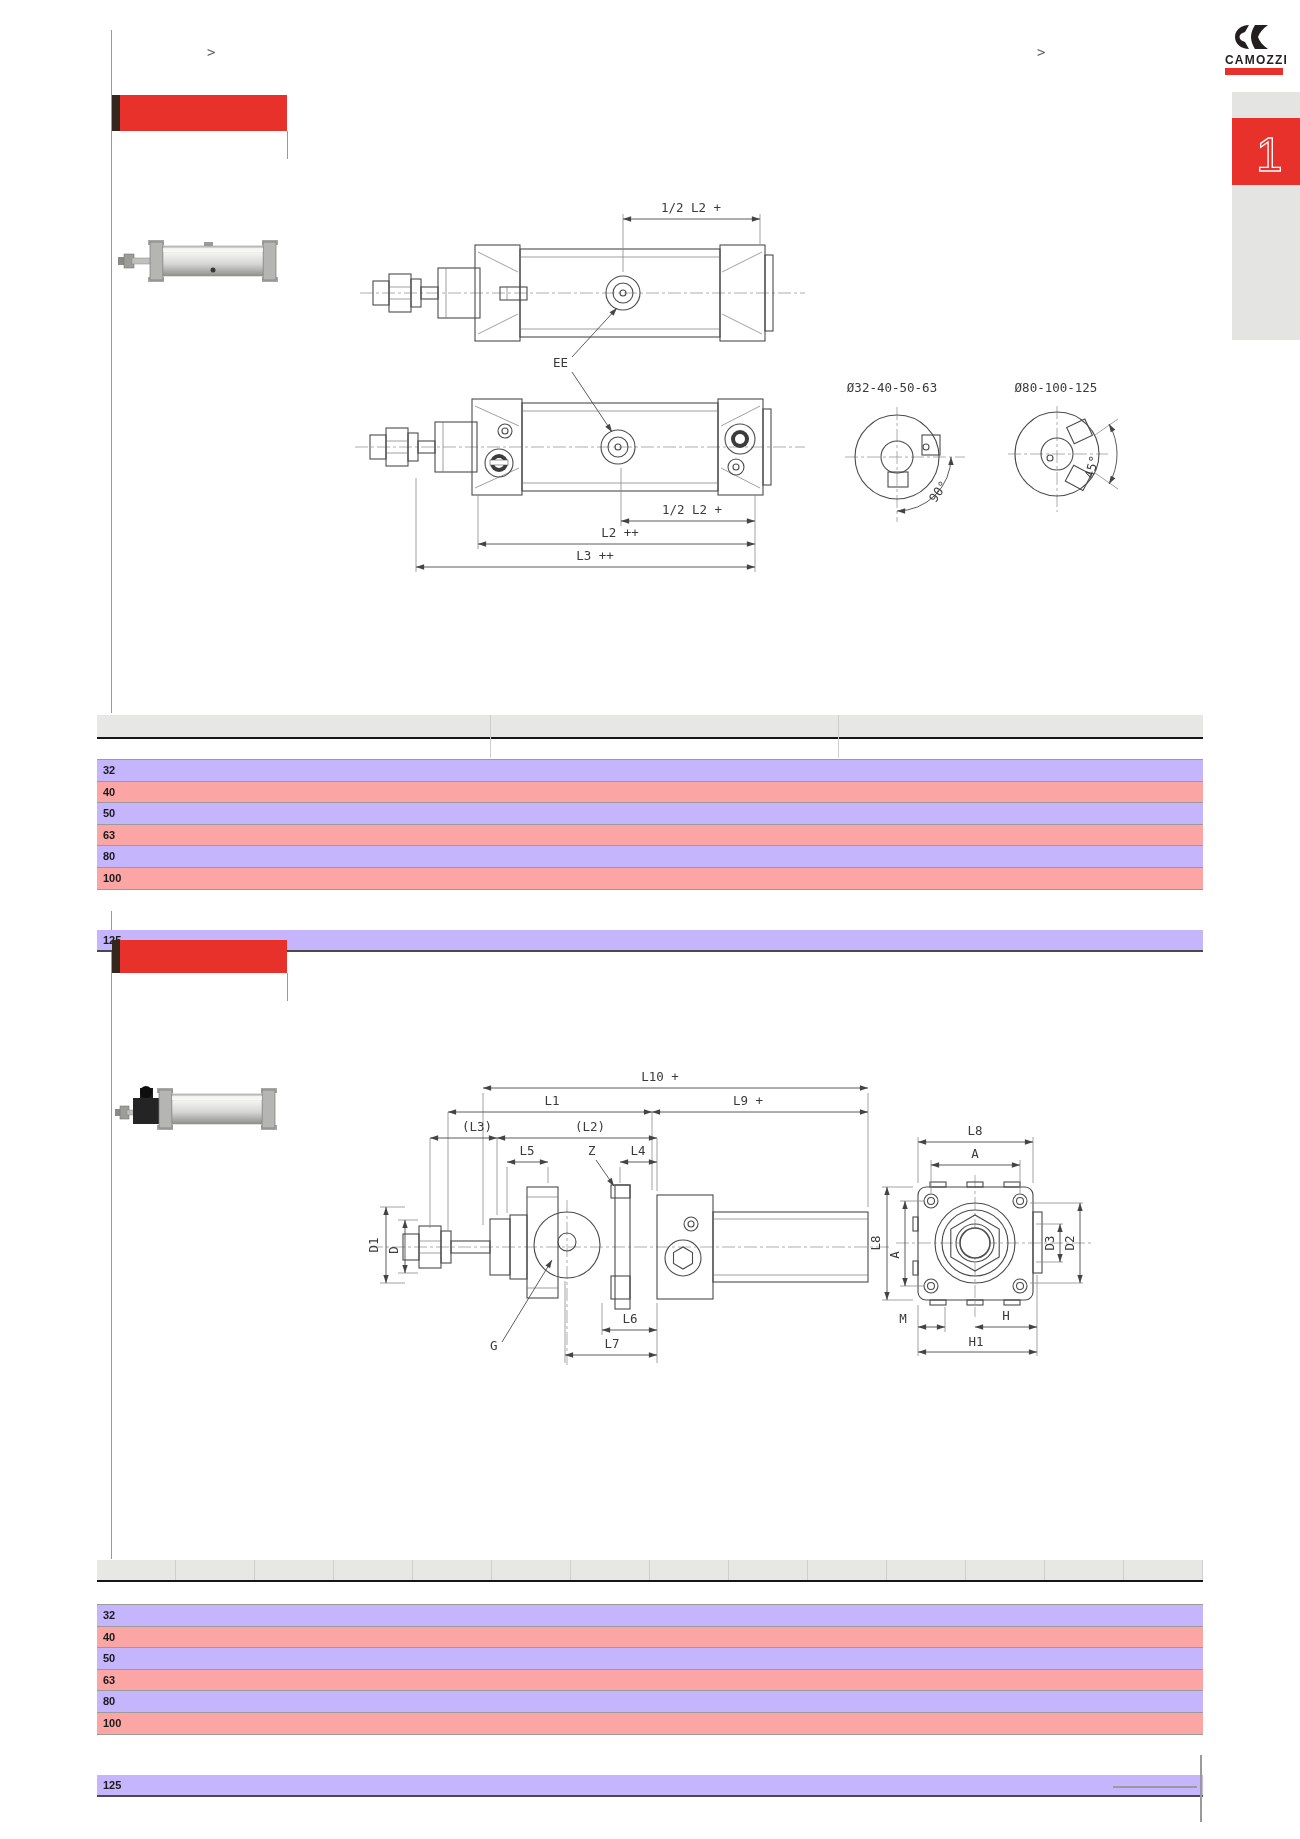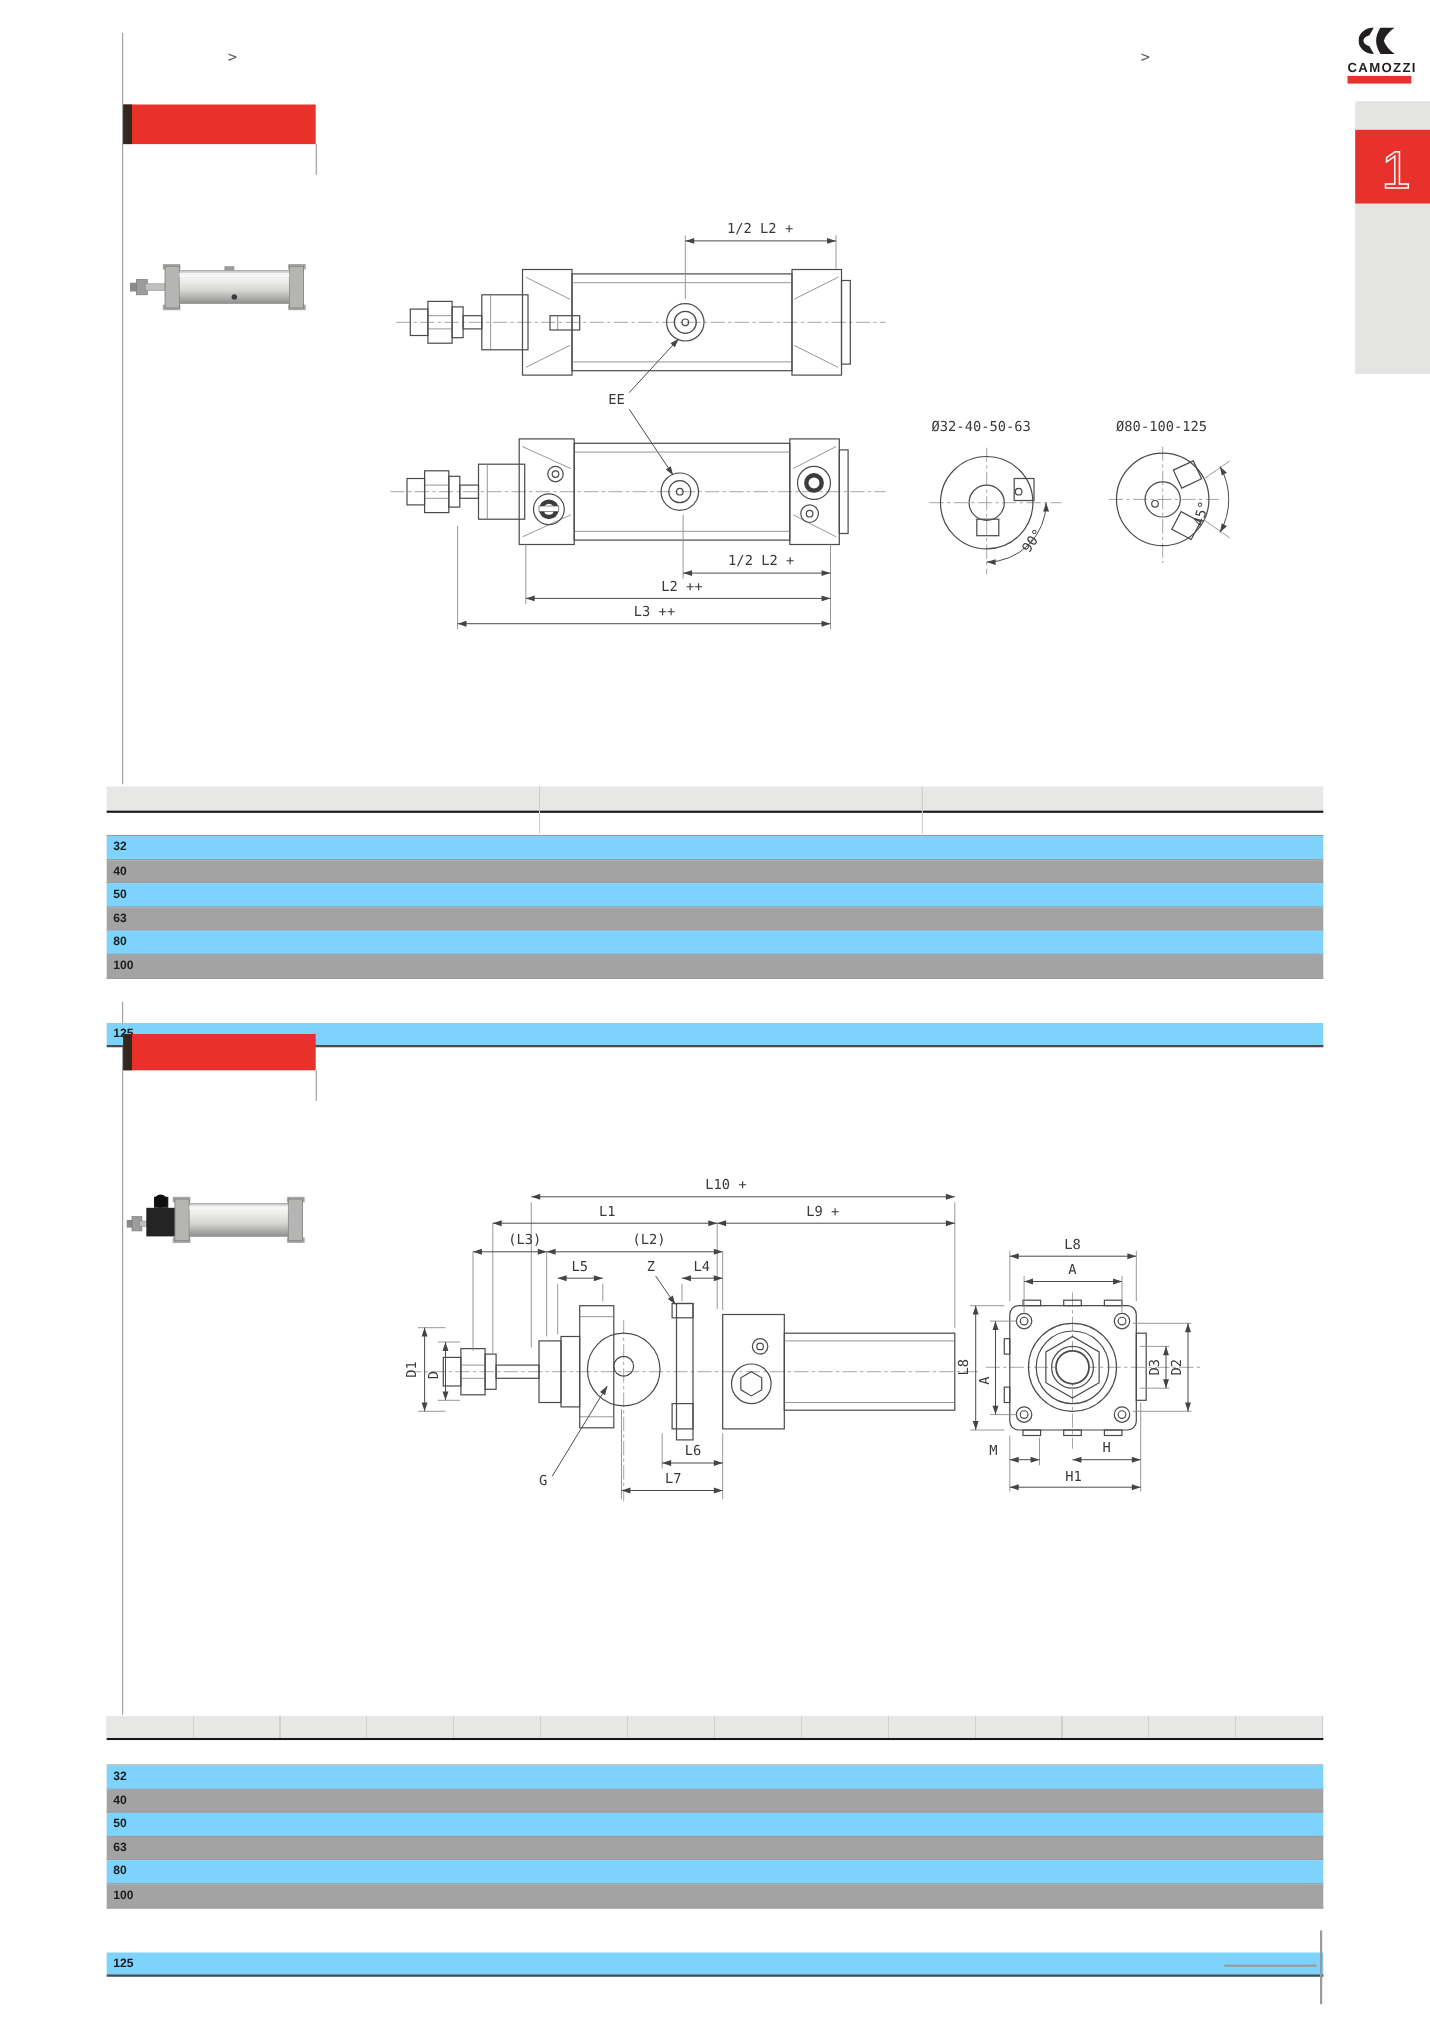--- a/index.html
+++ b/index.html
@@ -14,22 +14,22 @@
   #logo-text{font-size:12px;font-weight:bold;letter-spacing:1.2px;color:#231f1f;}
   #logo-underline{width:58px;height:7px;background:#e8312a;margin-top:1px;}
   
   #side-tab-gray{left:1232px;top:92px;width:68px;height:248px;background:#e4e4e2;}
   #side-tab-red{left:1232px;top:118px;width:68px;height:67px;background:#e8312a;}
   
   .dtable{position:absolute;width:1106px;}
   .thead{height:22px;background:#e7e7e5;border-bottom:2px solid #161616;}
   .thead.ticks{background-image:repeating-linear-gradient(to right,transparent 0 78px,#cfcfcd 78px 79px);}
   .tspacer{height:20px;border-bottom:1px solid #9b9b9b;background:#fff;}
-  .trow{height:20.6px;border-bottom:1px solid #9b9b9b;background:#a3a3a3;}
-  .trow.alt{background:#7dd3fc;}
+  .trow{height:20.6px;border-bottom:1px solid #9b9b9b;background:#fca5a5;}
+  .trow.alt{background:#c4b5fd;}
   .trow.last{border-bottom:2px solid #4a4a4a;margin-top:40px;}
   .tlabel{display:inline-block;padding:4px 0 0 6px;font-size:11px;font-weight:bold;color:#1b1b1b;line-height:1;}
   .colline{position:absolute;top:0;height:43px;width:1px;background:#cdcdcb;}
   
   .ln{stroke:#4b4b4b;stroke-width:1.1;fill:none;}
   .tn{stroke:#777;stroke-width:0.7;fill:none;}
   .cl{stroke:#9a9a9a;stroke-width:0.8;fill:none;stroke-dasharray:13 3 3 3;}
   .ext{stroke:#8a8a8a;stroke-width:0.8;}
   .dim{stroke:#4a4a4a;stroke-width:0.9;fill:none;marker-start:url(#arr);marker-end:url(#arr);}
   .ldr{stroke:#4a4a4a;stroke-width:0.9;fill:none;marker-end:url(#arr);}

